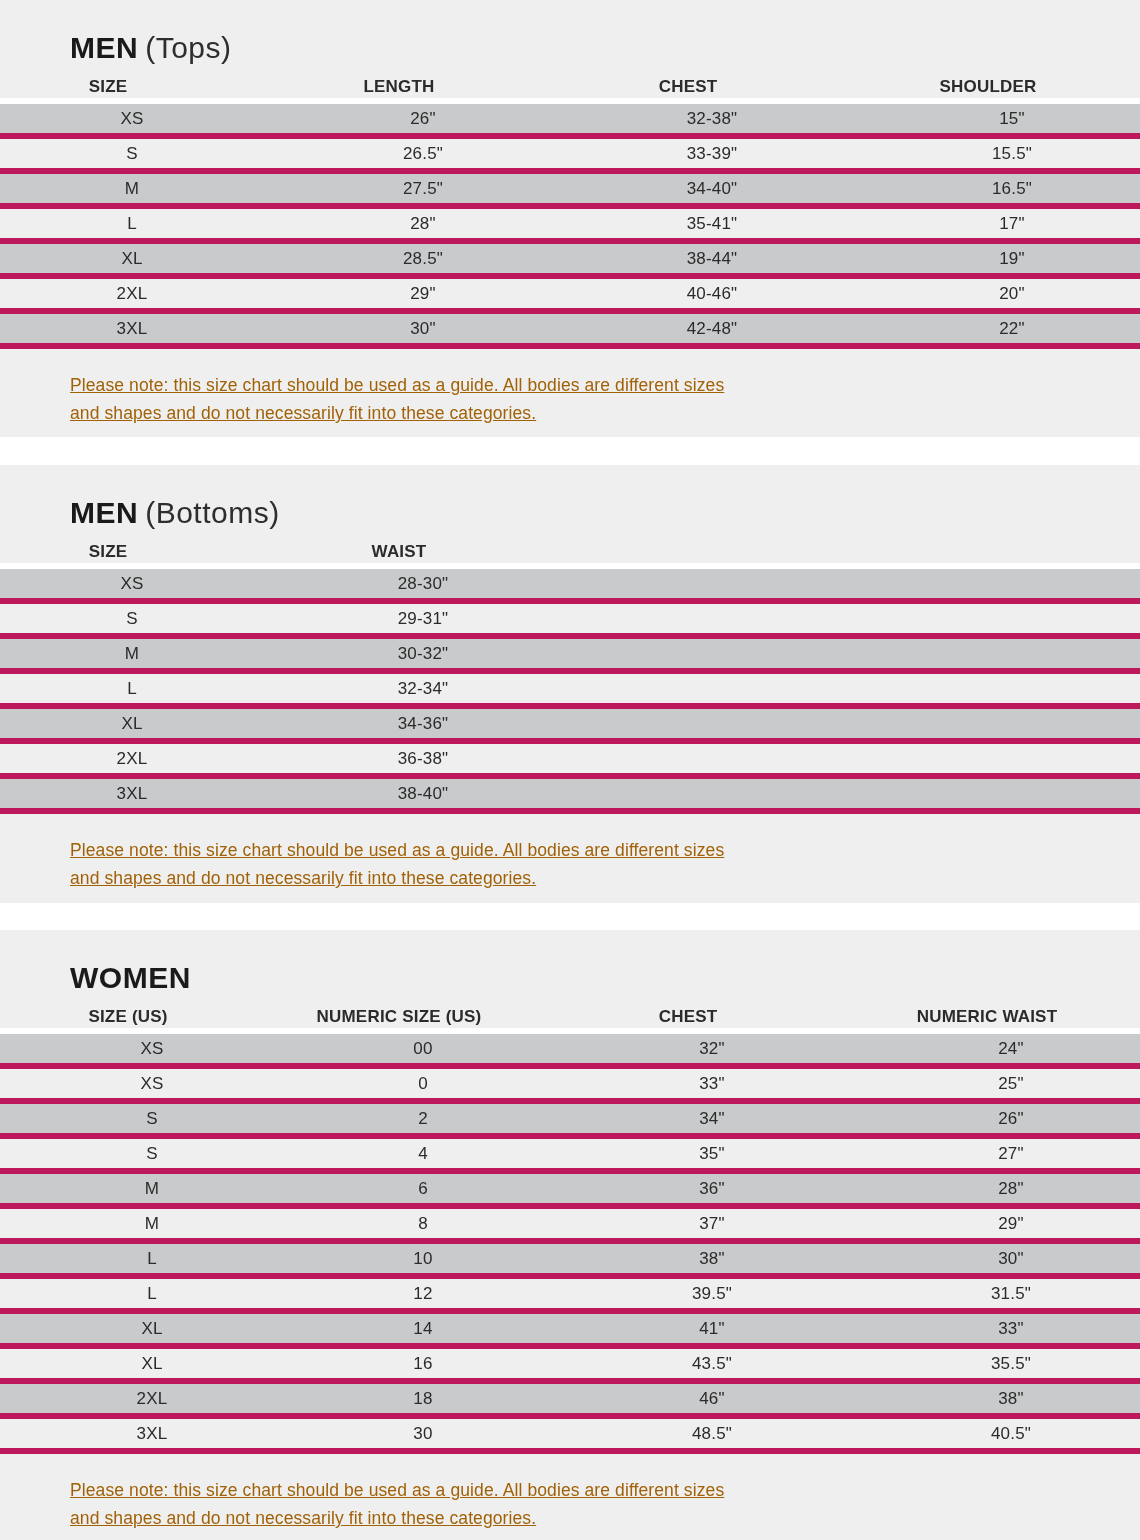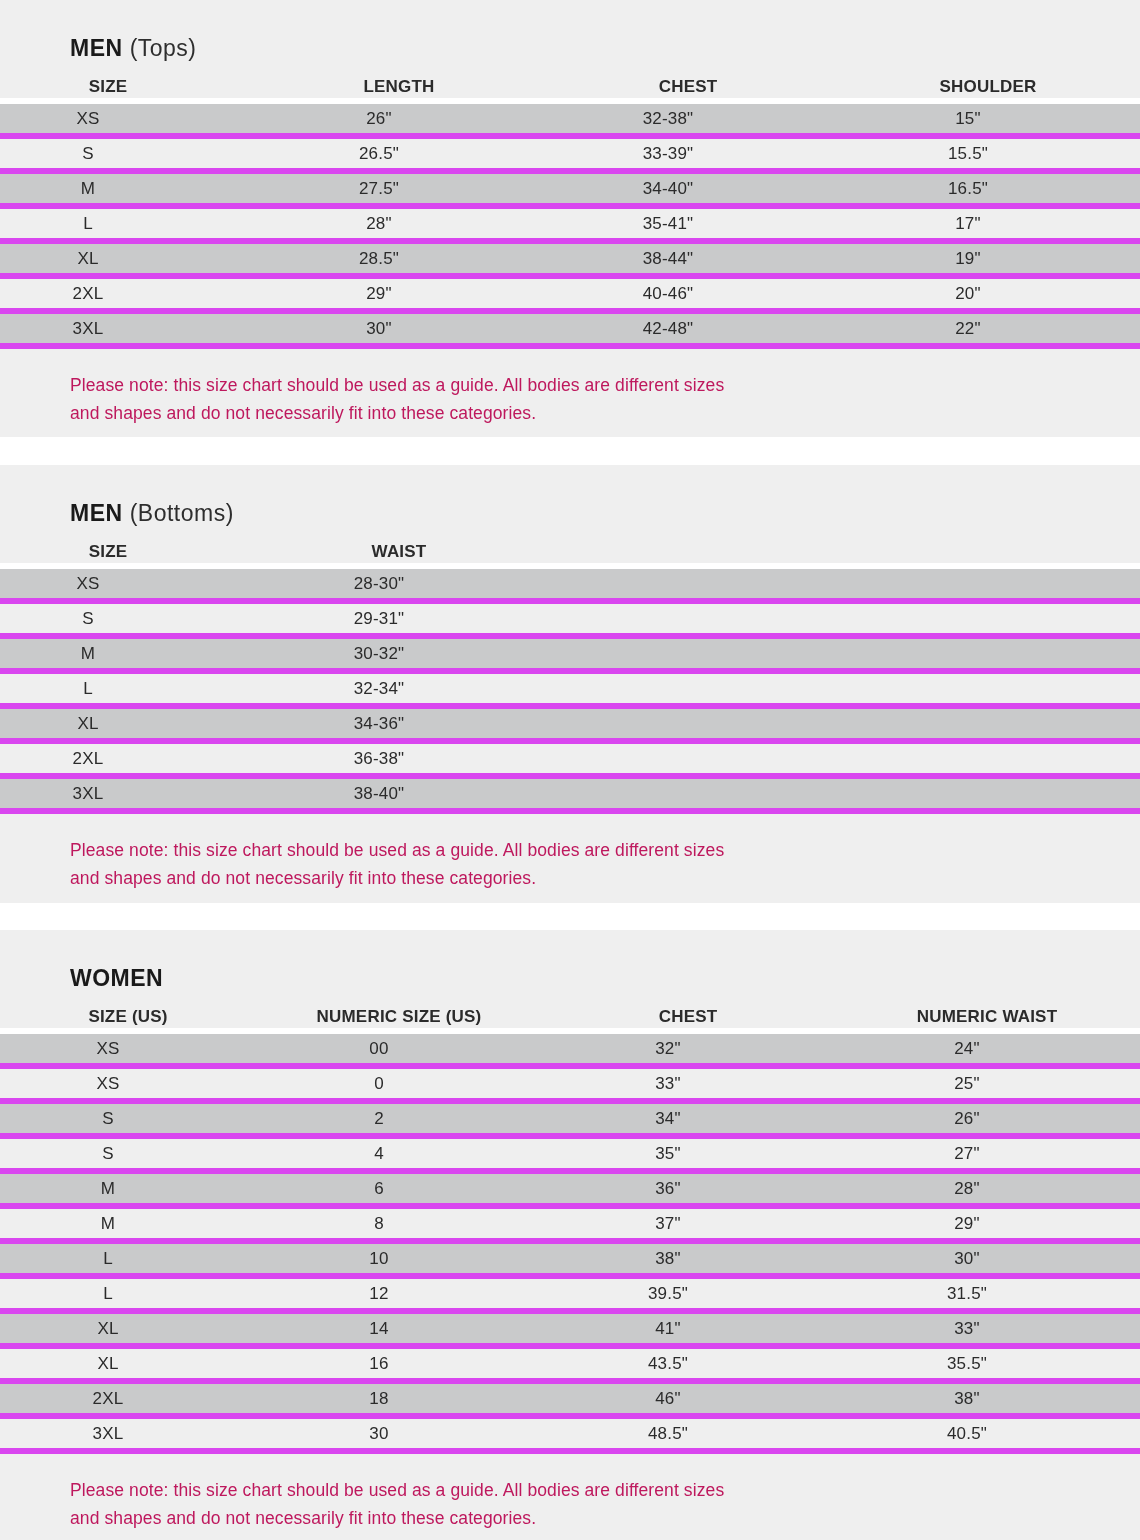--- a/index.html
+++ b/index.html
@@ -13,21 +13,21 @@
 
   .panel {
     background: #efefef;
     overflow: hidden;
     box-sizing: border-box;
   }
   .gap { background: #ffffff; width: 100%; }
 
   h2.title {
     margin: 34px 0 0 70px;
-    font-size: 23px;
+    font-size: 30px;
     line-height: 28px;
     font-weight: normal;
     letter-spacing: 0.5px;
     color: #222222;
   }
   h2.title .t-main { font-weight: bold; color: #1a1a1a; }
   h2.title .t-sub  { font-weight: normal; margin-left: 7px; color: #2e2e2e; }
 
   .table { width: 1140px; }
   .thead, .row { display: grid; }
@@ -48,39 +48,41 @@
     text-align: center;
     font-weight: bold;
     font-size: 15px;
     letter-spacing: 0.3px;
     color: #1b1b1b;
   }
 
   .tbody { border-top: 6px solid #ffffff; }
   .row {
     height: 29px;
-    border-bottom: 6px solid #d946ef;
+    border-bottom: 6px solid #be185d;
     align-items: center;
     background: #efefef;
+    padding-left: 44px;
   }
   .row:nth-child(odd) { background: #c9cacb; }
   .cell {
     text-align: center;
     font-size: 17px;
     letter-spacing: 0.2px;
     color: #2b2b2b;
   }
 
   .note {
     margin: 22px 0 0 70px;
     width: 780px;
     font-size: 17.5px;
     line-height: 28px;
     letter-spacing: 0.1px;
-    color: #be185d;
+    color: #a16207;
+    text-decoration: underline;
   }
   .note .note-line { display: block; }
 
   
   #sec0 { height: 437px; }
   #sec1 { height: 438px; }
   #sec2 { height: 610px; }
   .gap-a { height: 28px; }
   .gap-b { height: 27px; }
 </style>

